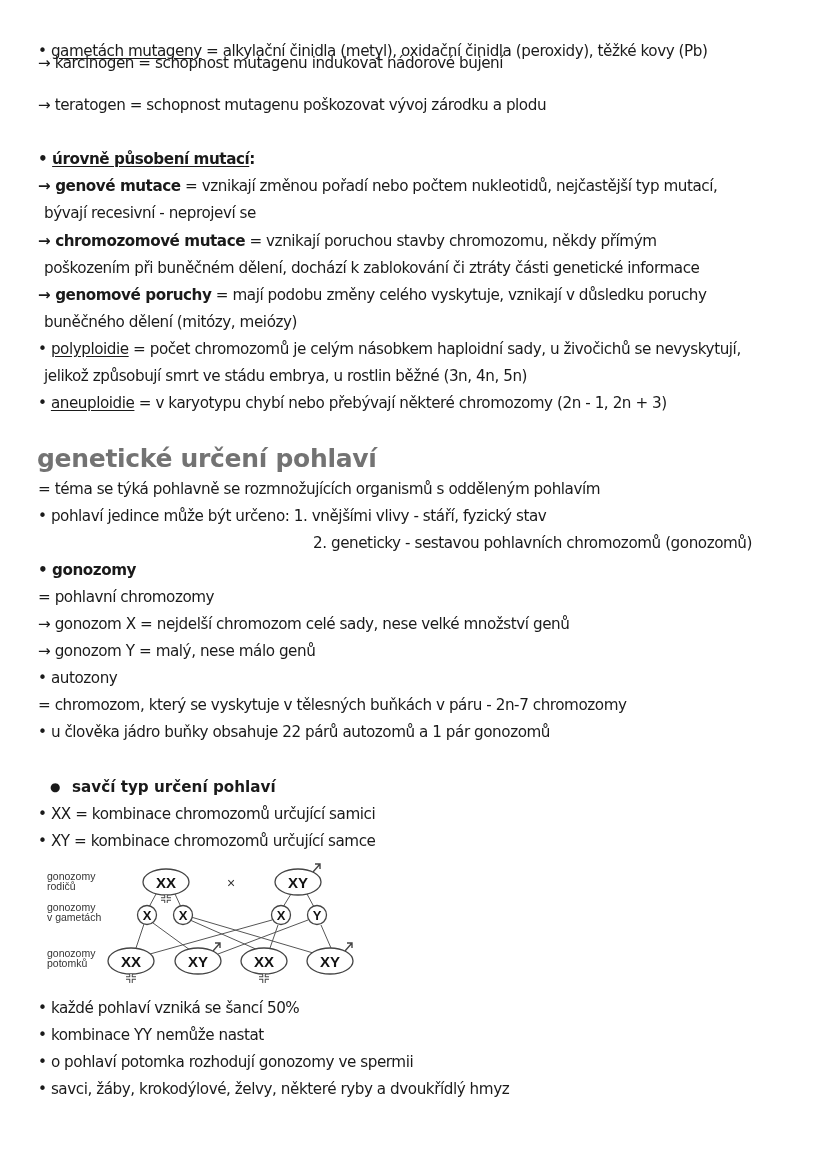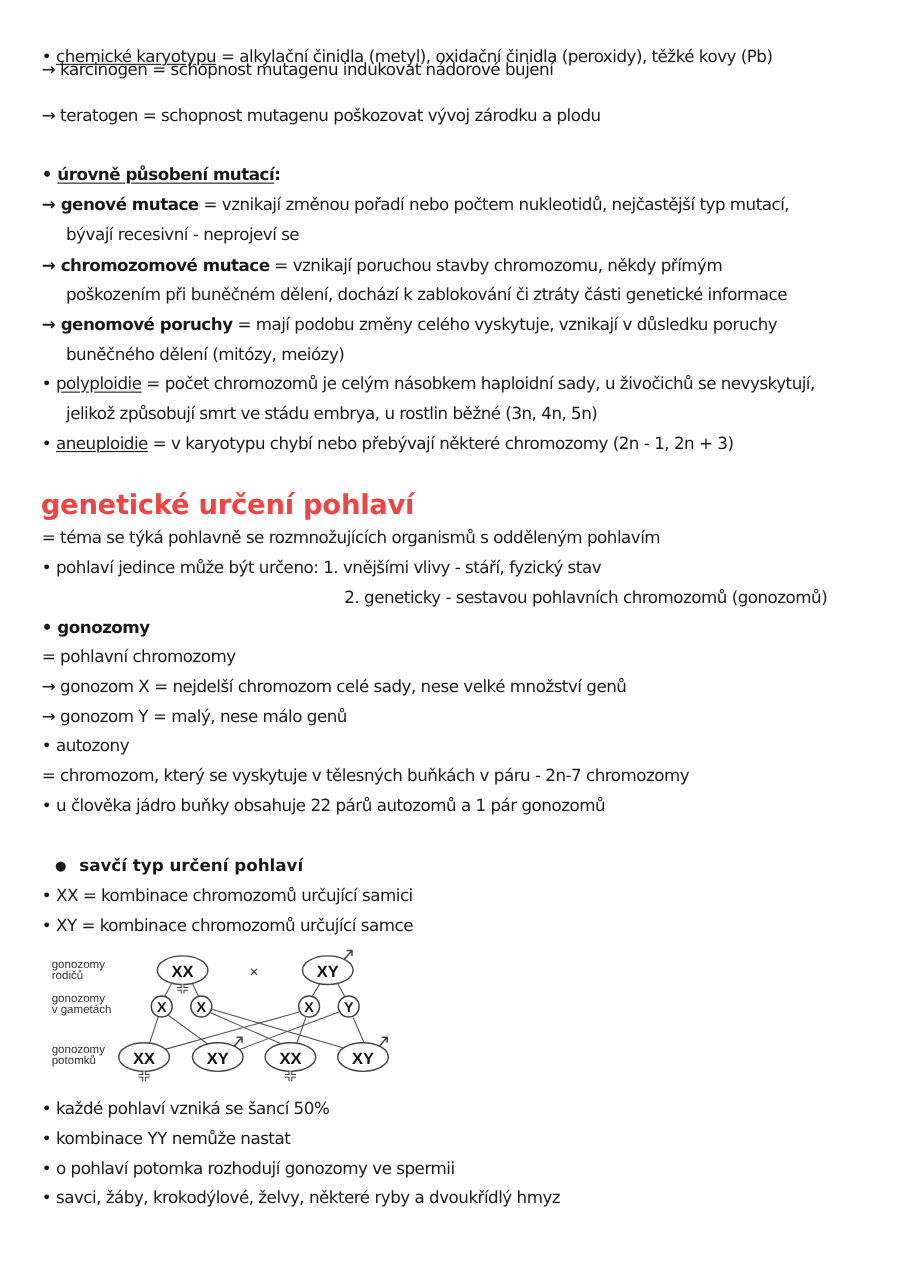--- a/index.html
+++ b/index.html
@@ -6,38 +6,38 @@
   body {
     width: 828px; height: 1170px; position: relative; overflow: hidden;
     font-family: "DejaVu Sans", sans-serif;
     color: #1a1a1a;
   }
   .line {
     position: absolute; left: 38px;
     font-size: 15.2px; line-height: 20px; white-space: nowrap;
     letter-spacing: -0.45px;
   }
-  .ind { left: 60px; }
+  .ind { left: 44px; }
   .u { text-decoration: underline; text-underline-offset: 2px; }
   b { font-weight: bold; }
   .h1 {
     position: absolute; left: 37px; top: 443px;
     font-size: 25px; font-weight: bold; letter-spacing: -0.3px; line-height: 32px;
-    color: #ef4444;
+    color: #737373;
   }
   .sub {
     position: absolute; left: 52px; font-size: 15.2px; font-weight: bold; line-height: 20px;
   }
   .diagram { position: absolute; left: 40px; top: 858px; }
   .diagram text { font-family: "Liberation Sans", sans-serif; }
 </style>
 </head>
 <body>
 
-<div class="line" style="top:41px"><span>• </span><span class="u">chemické karyotypu</span><span> = alkylační činidla (metyl), oxidační činidla (peroxidy), těžké kovy (Pb)</span></div>
+<div class="line" style="top:41px"><span>• </span><span class="u">gametách mutageny</span><span> = alkylační činidla (metyl), oxidační činidla (peroxidy), těžké kovy (Pb)</span></div>
 <div class="line" style="top:53px">→ karcinogen = schopnost mutagenu indukovat nádorové bujení</div>
 <div class="line" style="top:95px">→ teratogen = schopnost mutagenu poškozovat vývoj zárodku a plodu</div>
 
 <div class="line" style="top:149px"><b>• </b><b class="u">úrovně působení mutací</b><b>:</b></div>
 
 <div class="line" style="top:176px"><b>→  </b><b>genové mutace</b><span> = vznikají změnou pořadí nebo počtem nukleotidů, nejčastější typ mutací,</span></div>
 <div class="line ind" style="top:203px">bývají recesivní - neprojeví se</div>
 
 <div class="line" style="top:231px"><b>→  </b><b>chromozomové mutace</b><span> = vznikají poruchou stavby chromozomu, někdy přímým</span></div>
 <div class="line ind" style="top:258px">poškozením při buněčném dělení, dochází k zablokování či ztráty části genetické informace</div>

